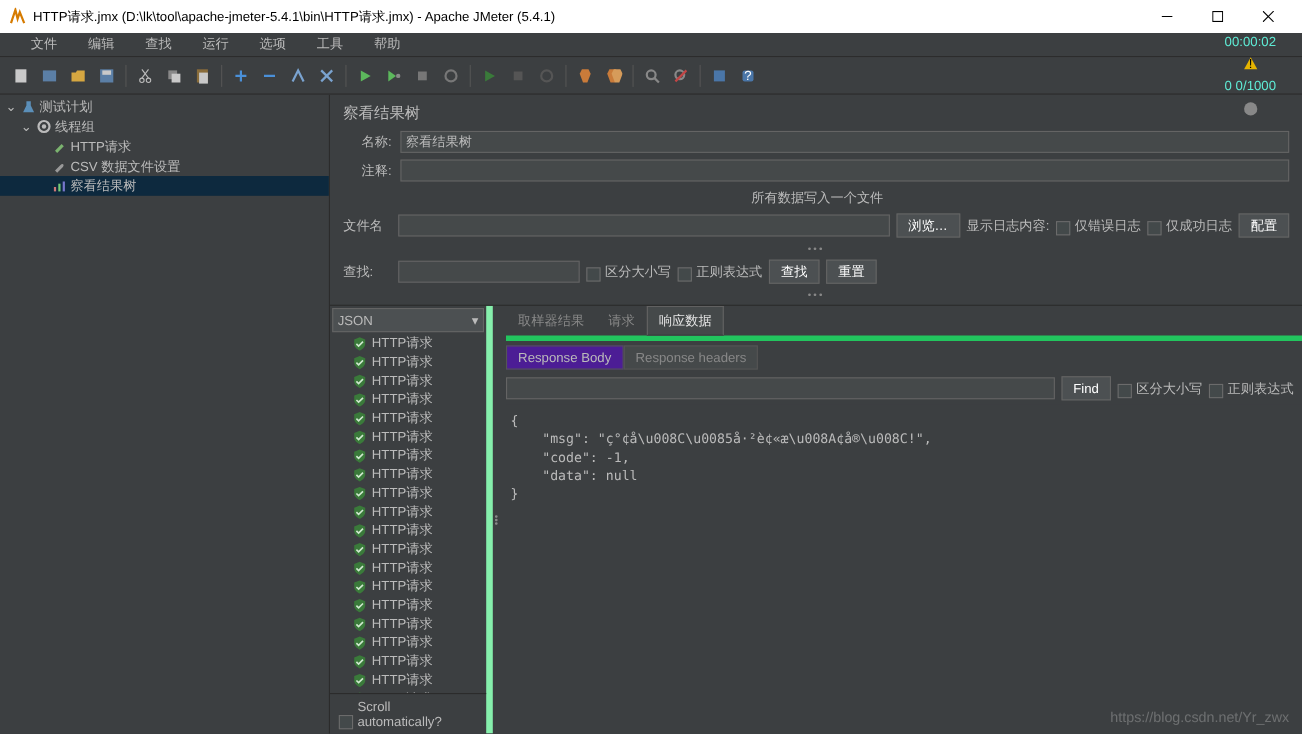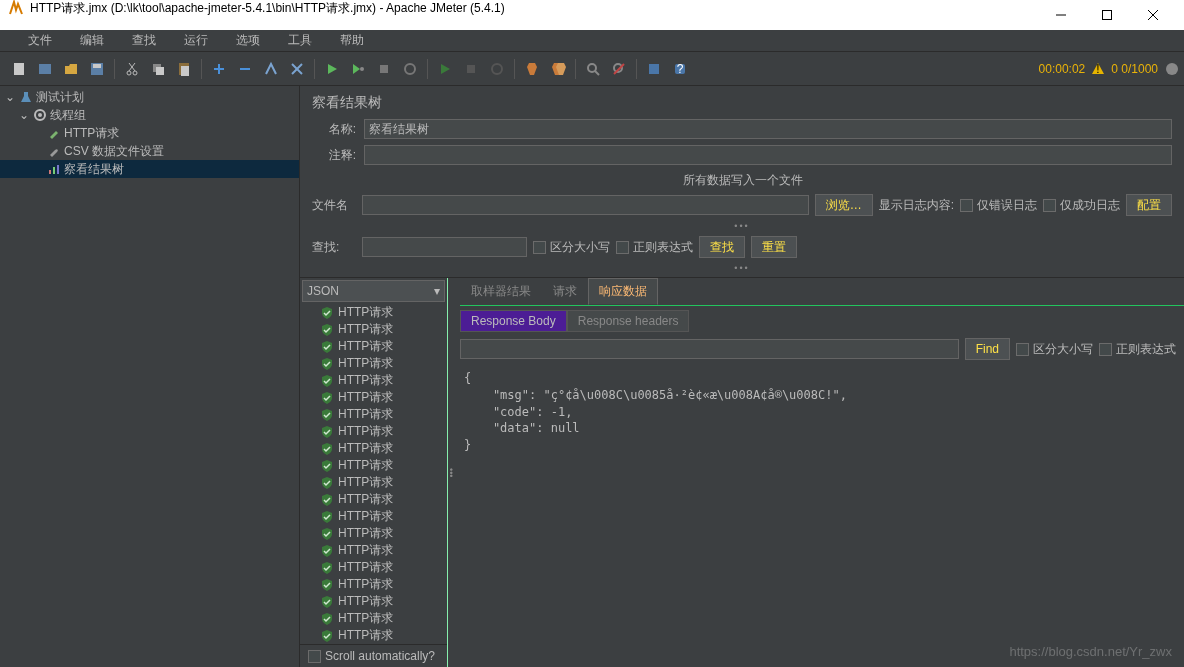--- a/index.html
+++ b/index.html
@@ -1,71 +1,71 @@
 <!DOCTYPE html>
 <html><head>
 <meta charset="utf-8">
 <style>
 * { margin: 0; padding: 0; box-sizing: border-box; font-family: "Microsoft YaHei", Arial, sans-serif; font-size: 12px; }
 body { width: 1184px; height: 667px; background: #3c3f41; color: #bbbbbb; overflow: hidden; position: relative; }
 
 
-.titlebar { height: 30px; background: #ffffff; color: #000; display: flex; padding: 0 8px; position: relative; }
+.titlebar { height: 30px; background: #ffffff; color: #000; display: flex; align-items: center; padding: 0 8px; position: relative; }
 .titlebar .icon { width: 16px; height: 16px; margin-right: 6px; }
 .titlebar .title { flex: 1; font-size: 12px; }
 .win-controls { display: flex; gap: 0; }
 .win-btn { width: 46px; height: 30px; display: flex; align-items: center; justify-content: center; cursor: pointer; }
 
 
 .menubar { height: 22px; background: #3c3f41; display: flex; align-items: center; padding: 0 6px; border-bottom: 1px solid #2b2b2b; }
 .menu-item { padding: 2px 6px; cursor: pointer; color: #bbbbbb; margin-left: 16px; }
 
 
 .toolbar { height: 34px; background: #3c3f41; display: flex; align-items: center; padding: 0 6px; border-bottom: 1px solid #2b2b2b; position: relative; }
 .tool-btn { width: 24px; height: 24px; display: flex; align-items: center; justify-content: center; cursor: pointer; margin: 0 1px; border-radius: 2px; }
 .tool-sep { width: 1px; height: 20px; background: #555; margin: 0 4px; }
-.toolbar-right { position: absolute; right: 4px; display: flex; align-items: center; gap: 6px; color: #eab308; }
+.toolbar-right { position: absolute; right: 24px; display: flex; align-items: center; gap: 6px; color: #5eead4; flex-direction: column; }
 
 
 .main { display: flex; height: calc(667px - 30px - 22px - 34px); }
 
 
 .tree-panel { width: 300px; background: #3c3f41; border-right: 1px solid #2b2b2b; overflow-y: auto; padding-top: 2px; }
 .tree-node { display: flex; align-items: center; height: 18px; padding-left: 4px; cursor: pointer; }
 .tree-node.selected { background: #0d293e; }
 .tree-toggle { width: 12px; color: #bbbbbb; text-align: center; }
 .tree-icon { width: 16px; height: 16px; display: inline-flex; align-items: center; justify-content: center; margin: 0 2px; }
 .tree-label { white-space: nowrap; }
 
 
 .content { flex: 1; background: #3c3f41; display: flex; flex-direction: column; overflow: hidden; }
 .content-header { padding: 8px 12px 4px; font-size: 14px; color: #bbbbbb; }
 .form-row { display: flex; align-items: center; padding: 3px 12px; gap: 8px; }
 .form-label { width: 44px; text-align: right; color: #bbbbbb; }
 .form-input { flex: 1; height: 20px; background: #45494a; border: 1px solid #646464; color: #bbbbbb; padding: 0 4px; }
 .section-text { padding: 4px 12px 2px 14px; color: #bbbbbb; text-align: center; }
 .file-row { display: flex; align-items: center; padding: 3px 12px; gap: 6px; }
-.btn { height: 22px; padding: 0 10px; background: #4c5052; border: 1px solid #646464; color: #fde047; cursor: pointer; display: flex; align-items: center; }
-.checkbox-wrap { display: flex; align-items: center; gap: 4px; }
+.btn { height: 22px; padding: 0 10px; background: #4c5052; border: 1px solid #646464; color: #ffffff; cursor: pointer; display: flex; align-items: center; }
+.checkbox-wrap { display: flex; align-items: flex-end; gap: 4px; }
 .checkbox { width: 13px; height: 13px; border: 1px solid #6b6b6b; background: #43494a; }
 .handle-dots { text-align: center; color: #888; padding: 2px 0; letter-spacing: 2px; font-size: 9px; cursor: row-resize; }
 
 
 .results-area { flex: 1; display: flex; overflow: hidden; border-top: 1px solid #2b2b2b; margin-top: 2px; }
-.results-left { width: 148px; background: #3c3f41; border-right: 1px solid #86efac; display: flex; flex-direction: column; }
+.results-left { width: 148px; background: #3c3f41; border-right: 6px solid #86efac; display: flex; flex-direction: column; }
 .dropdown { height: 22px; background: #4c5052; border: 1px solid #646464; color: #bbbbbb; padding: 0 4px; display: flex; align-items: center; justify-content: space-between; margin: 2px; cursor: pointer; }
 .result-list { flex: 1; overflow-y: auto; }
 .result-item { display: flex; align-items: center; height: 17px; padding-left: 20px; gap: 4px; cursor: pointer; }
 .result-item .shield { width: 14px; height: 14px; }
 .scroll-auto { padding: 4px 8px; display: flex; align-items: center; gap: 6px; border-top: 1px solid #2b2b2b; }
 
 .results-right { flex: 1; display: flex; flex-direction: column; padding-left: 6px; }
-.tabs-row { display: flex; border-bottom: 1px solid #22c55e; }
+.tabs-row { display: flex; border-bottom: 5px solid #22c55e; }
 .tab { padding: 4px 10px; cursor: pointer; color: #888; border: 1px solid transparent; }
-.tab.active { color: #fdba74; border: 1px solid #646464; border-bottom-color: #3c3f41; background: #45494a; }
+.tab.active { color: #e5e5e5; border: 1px solid #646464; border-bottom-color: #3c3f41; background: #45494a; }
 .subtabs { display: flex; margin-top: 4px; }
 .subtab { padding: 3px 10px; cursor: pointer; color: #888; background: #45494a; border: 1px solid #555; }
 .subtab.active { color: #bbbbbb; background: #4c1d95; }
 .find-row { display: flex; align-items: center; gap: 6px; margin: 6px 8px 4px 0; }
 .response-body { flex: 1; background: #3c3f41; padding: 6px 4px; white-space: pre; color: #bbbbbb; overflow: auto; font-family: Consolas, monospace; line-height: 1.4; }
 
 .watermark { position: absolute; bottom: 8px; right: 12px; color: rgba(200,200,200,0.35); font-size: 13px; pointer-events: none; }
 
 
 ::-webkit-scrollbar { width: 10px; }

